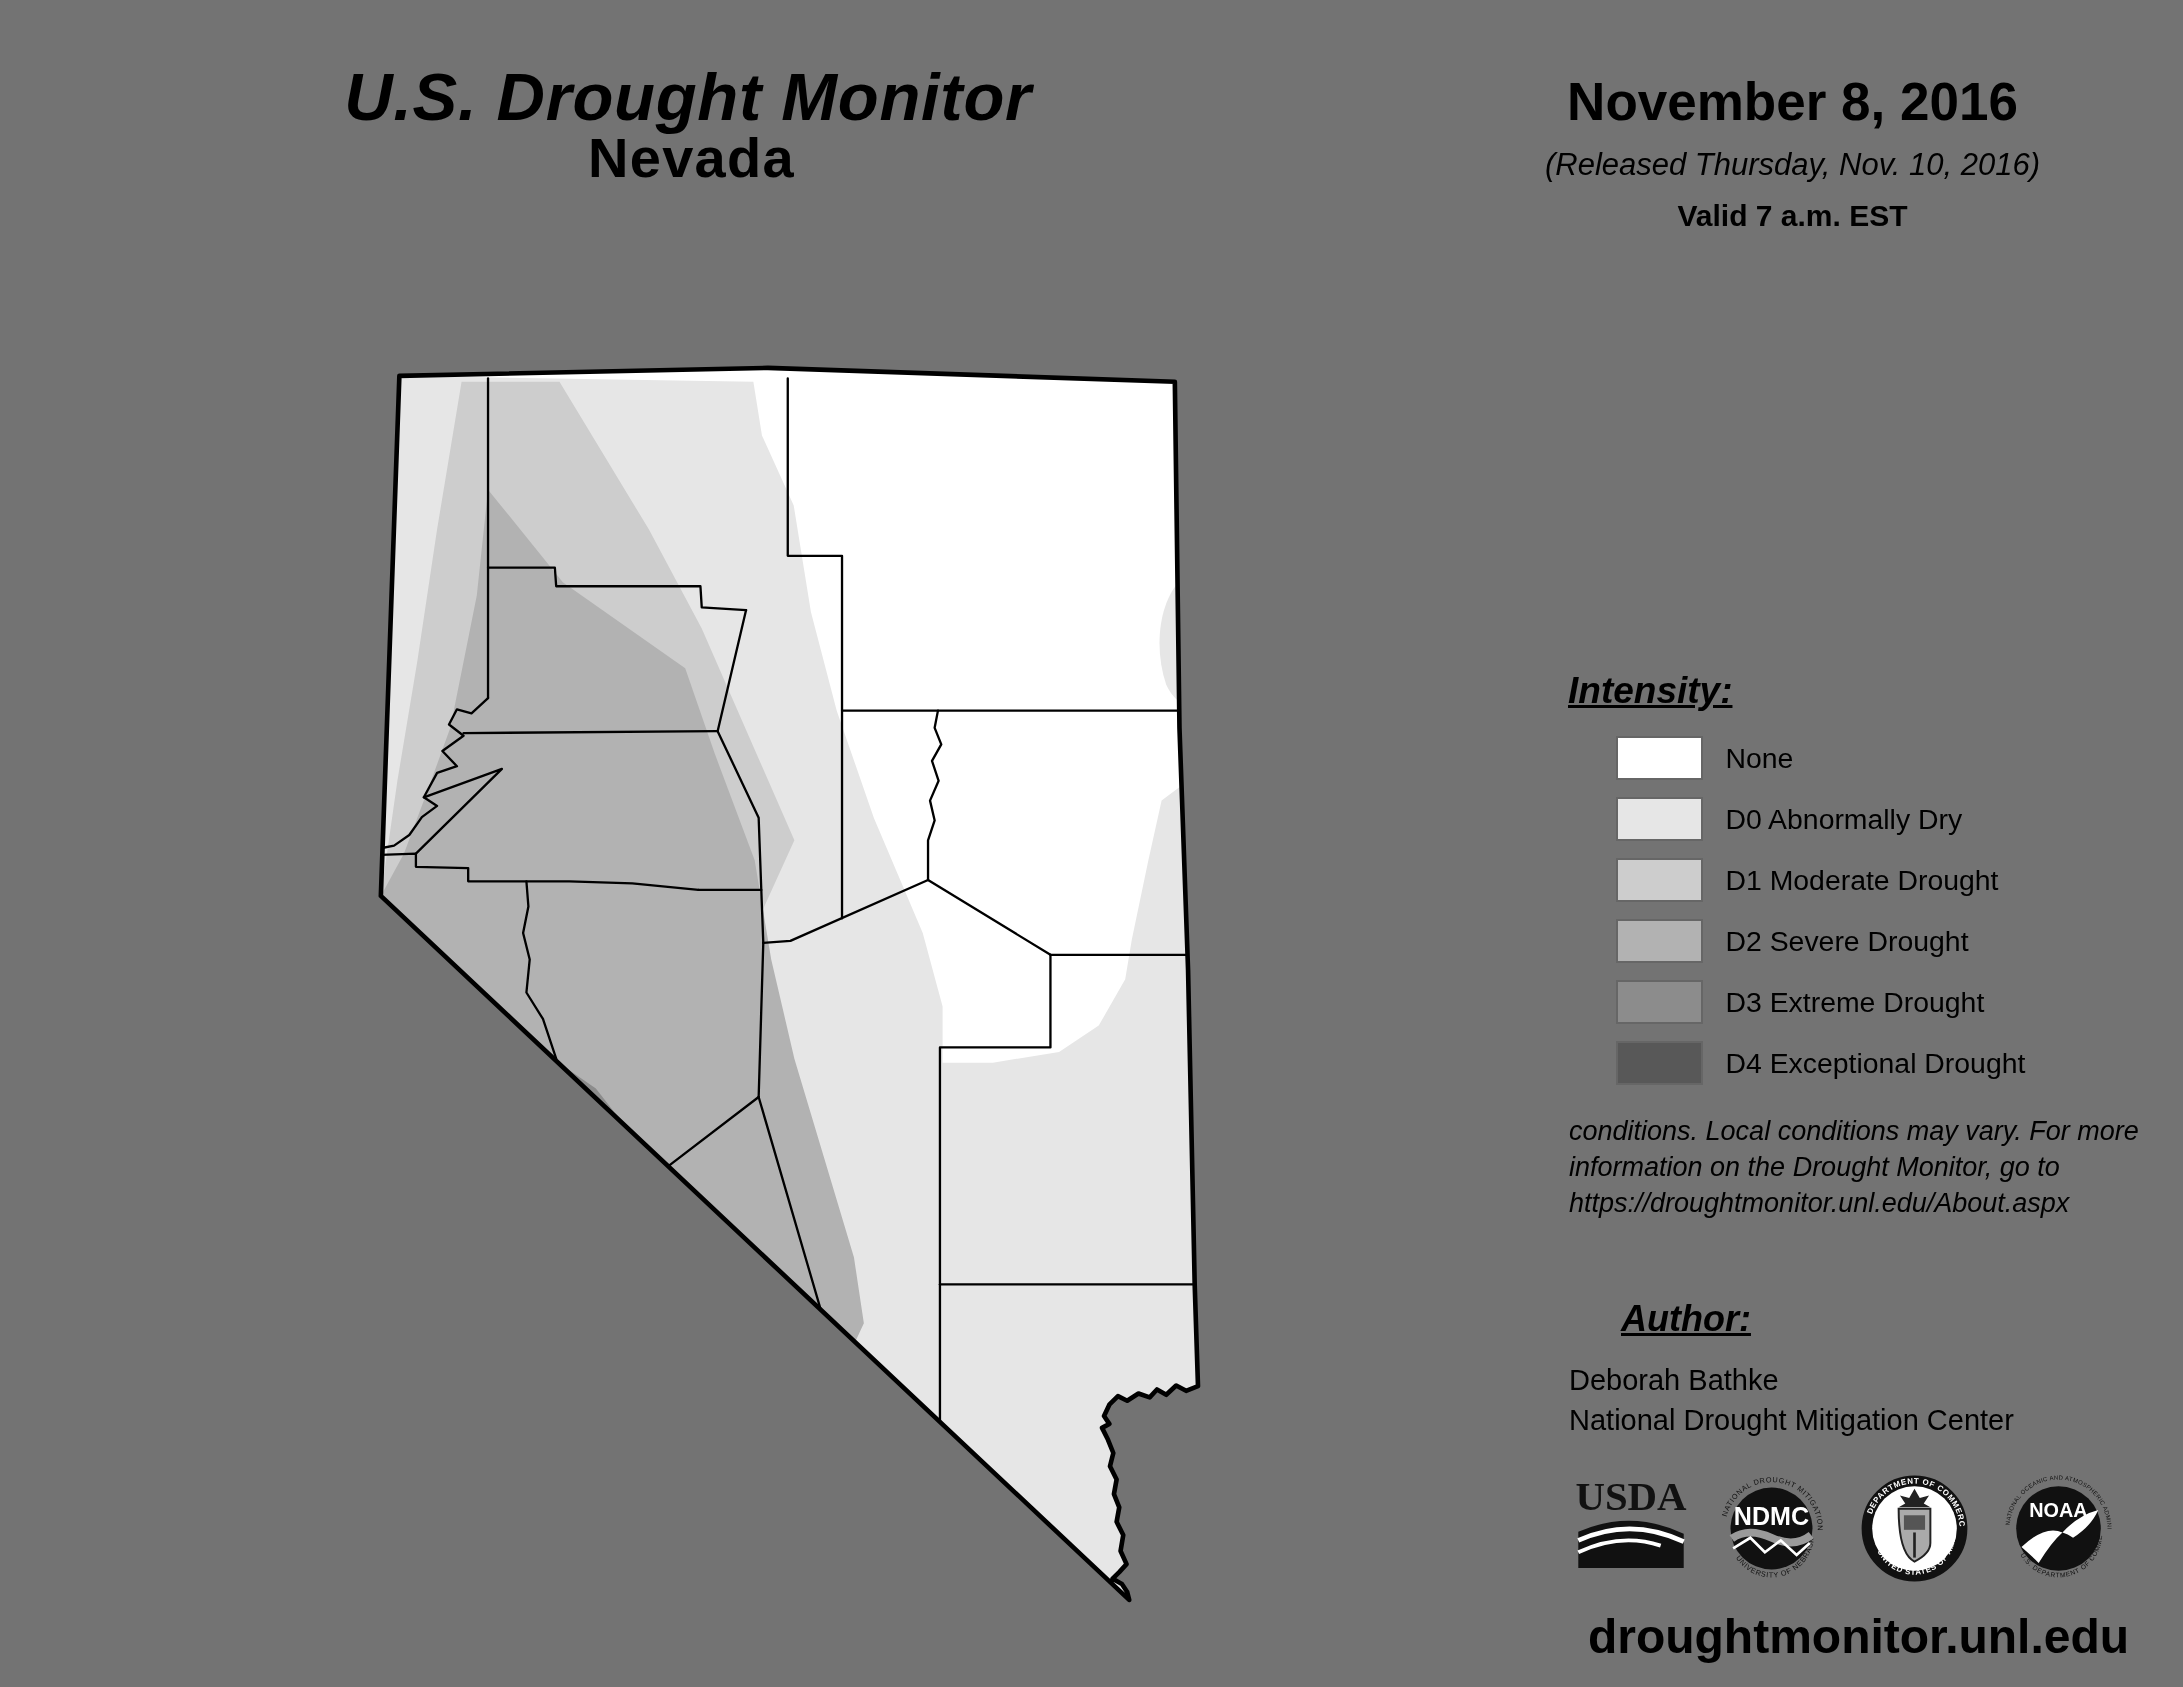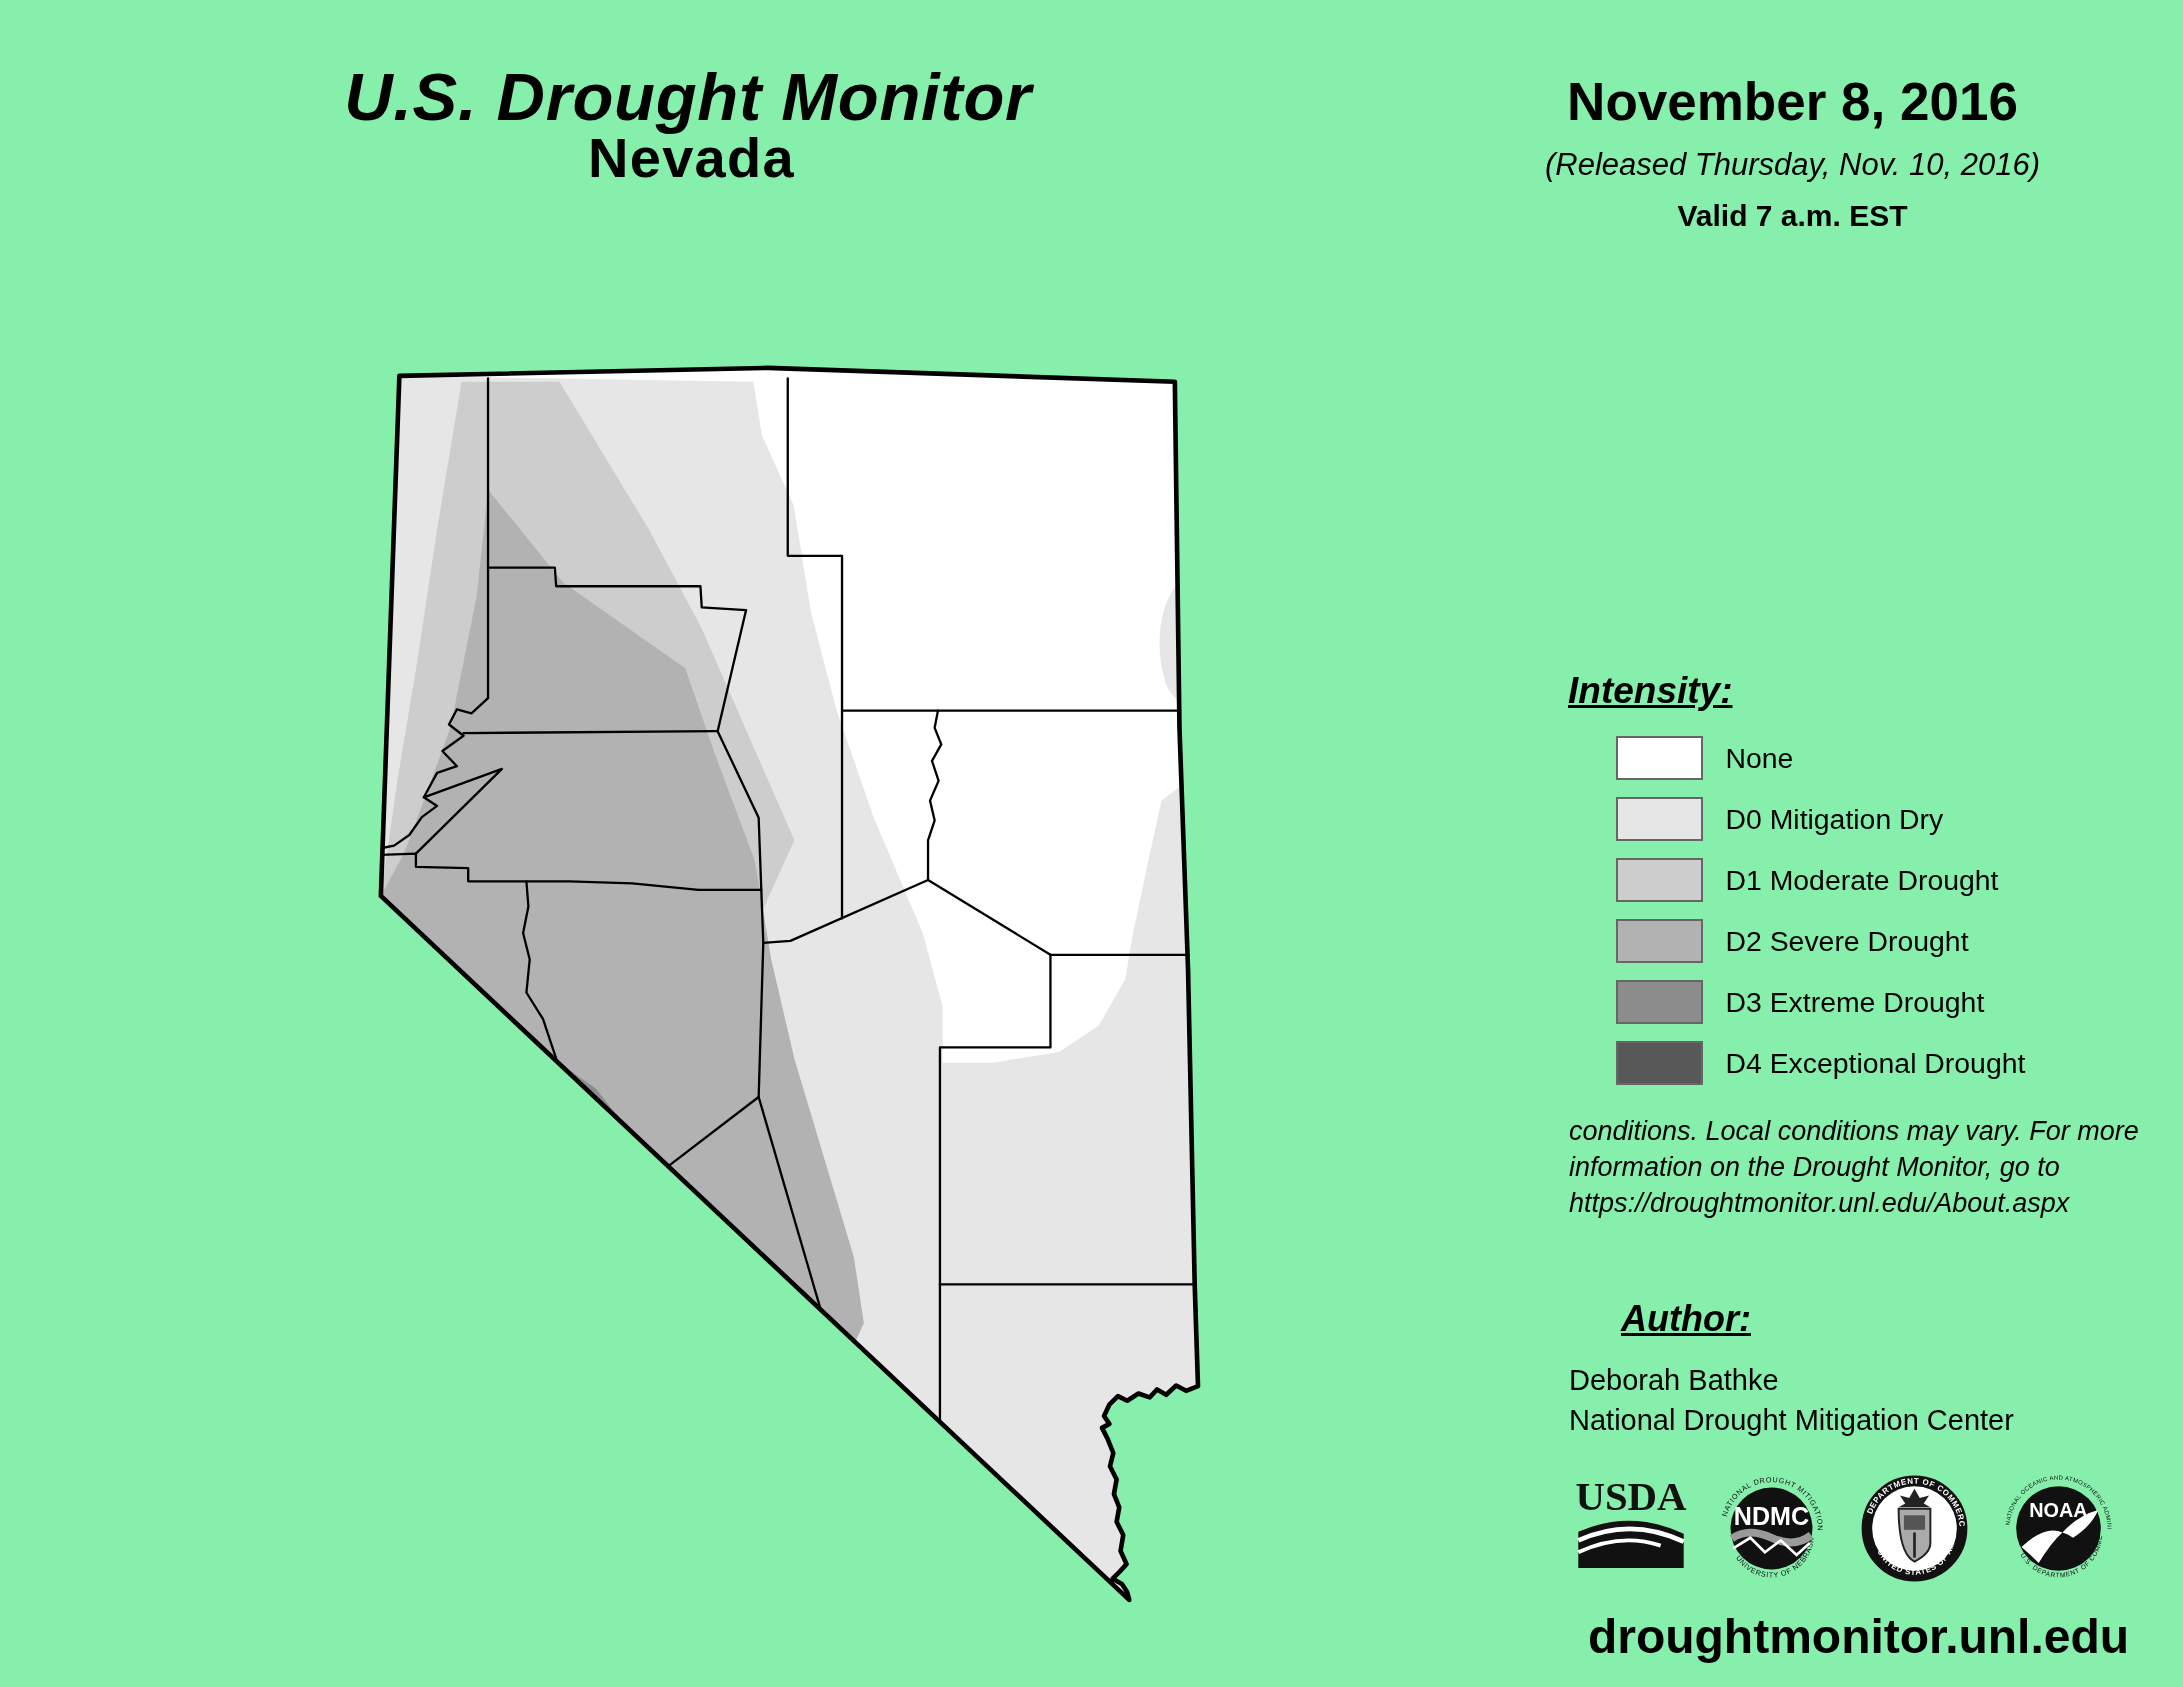--- a/index.html
+++ b/index.html
@@ -1,16 +1,16 @@
 <!DOCTYPE html>
 <html style="font-size:10.6px"><head>
 <meta charset="utf-8">
 <style>
   html,body{margin:0;padding:0;background:#888;}
-  #canvas{position:relative;width:2183px;height:1687px;background:#86efac;
+  #canvas{position:relative;width:2183px;height:1687px;background:#737373;
           font-family:"Liberation Sans", sans-serif;color:#000;overflow:hidden;}
   .abs{position:absolute;}
   
   #title{left:0;top:58px;width:1376px;text-align:center;font-size:67px;font-weight:bold;font-style:italic;letter-spacing:0.7px;}
   #region{left:0;top:125px;width:1383px;text-align:center;font-size:56px;font-weight:bold;letter-spacing:1.3px;}
   
   #dateblock{left:1442px;top:71px;width:701px;text-align:center;}
   #date-main{font-size:53px;font-weight:bold;}
   #date-released{font-size:31px;font-weight:normal;font-style:italic;margin-top:14.6px;}
   #date-valid{font-size:30px;font-weight:bold;margin-top:16px;}
@@ -124,21 +124,21 @@
   </div>
 
   <div class="abs" id="legend">
     <div id="legend-heading">Intensity:</div>
     <div class="leg-row">
       <div class="leg-swatch" style="background: rgb(255, 255, 255);"></div>
       <div class="leg-label">None</div>
     </div>
     <div class="leg-row">
       <div class="leg-swatch" style="background: rgb(230, 230, 230);"></div>
-      <div class="leg-label">D0 Mitigation Dry</div>
+      <div class="leg-label">D0 Abnormally Dry</div>
     </div>
     <div class="leg-row">
       <div class="leg-swatch" style="background: rgb(205, 205, 205);"></div>
       <div class="leg-label">D1 Moderate Drought</div>
     </div>
     <div class="leg-row">
       <div class="leg-swatch" style="background: rgb(178, 178, 178);"></div>
       <div class="leg-label">D2 Severe Drought</div>
     </div>
     <div class="leg-row">

